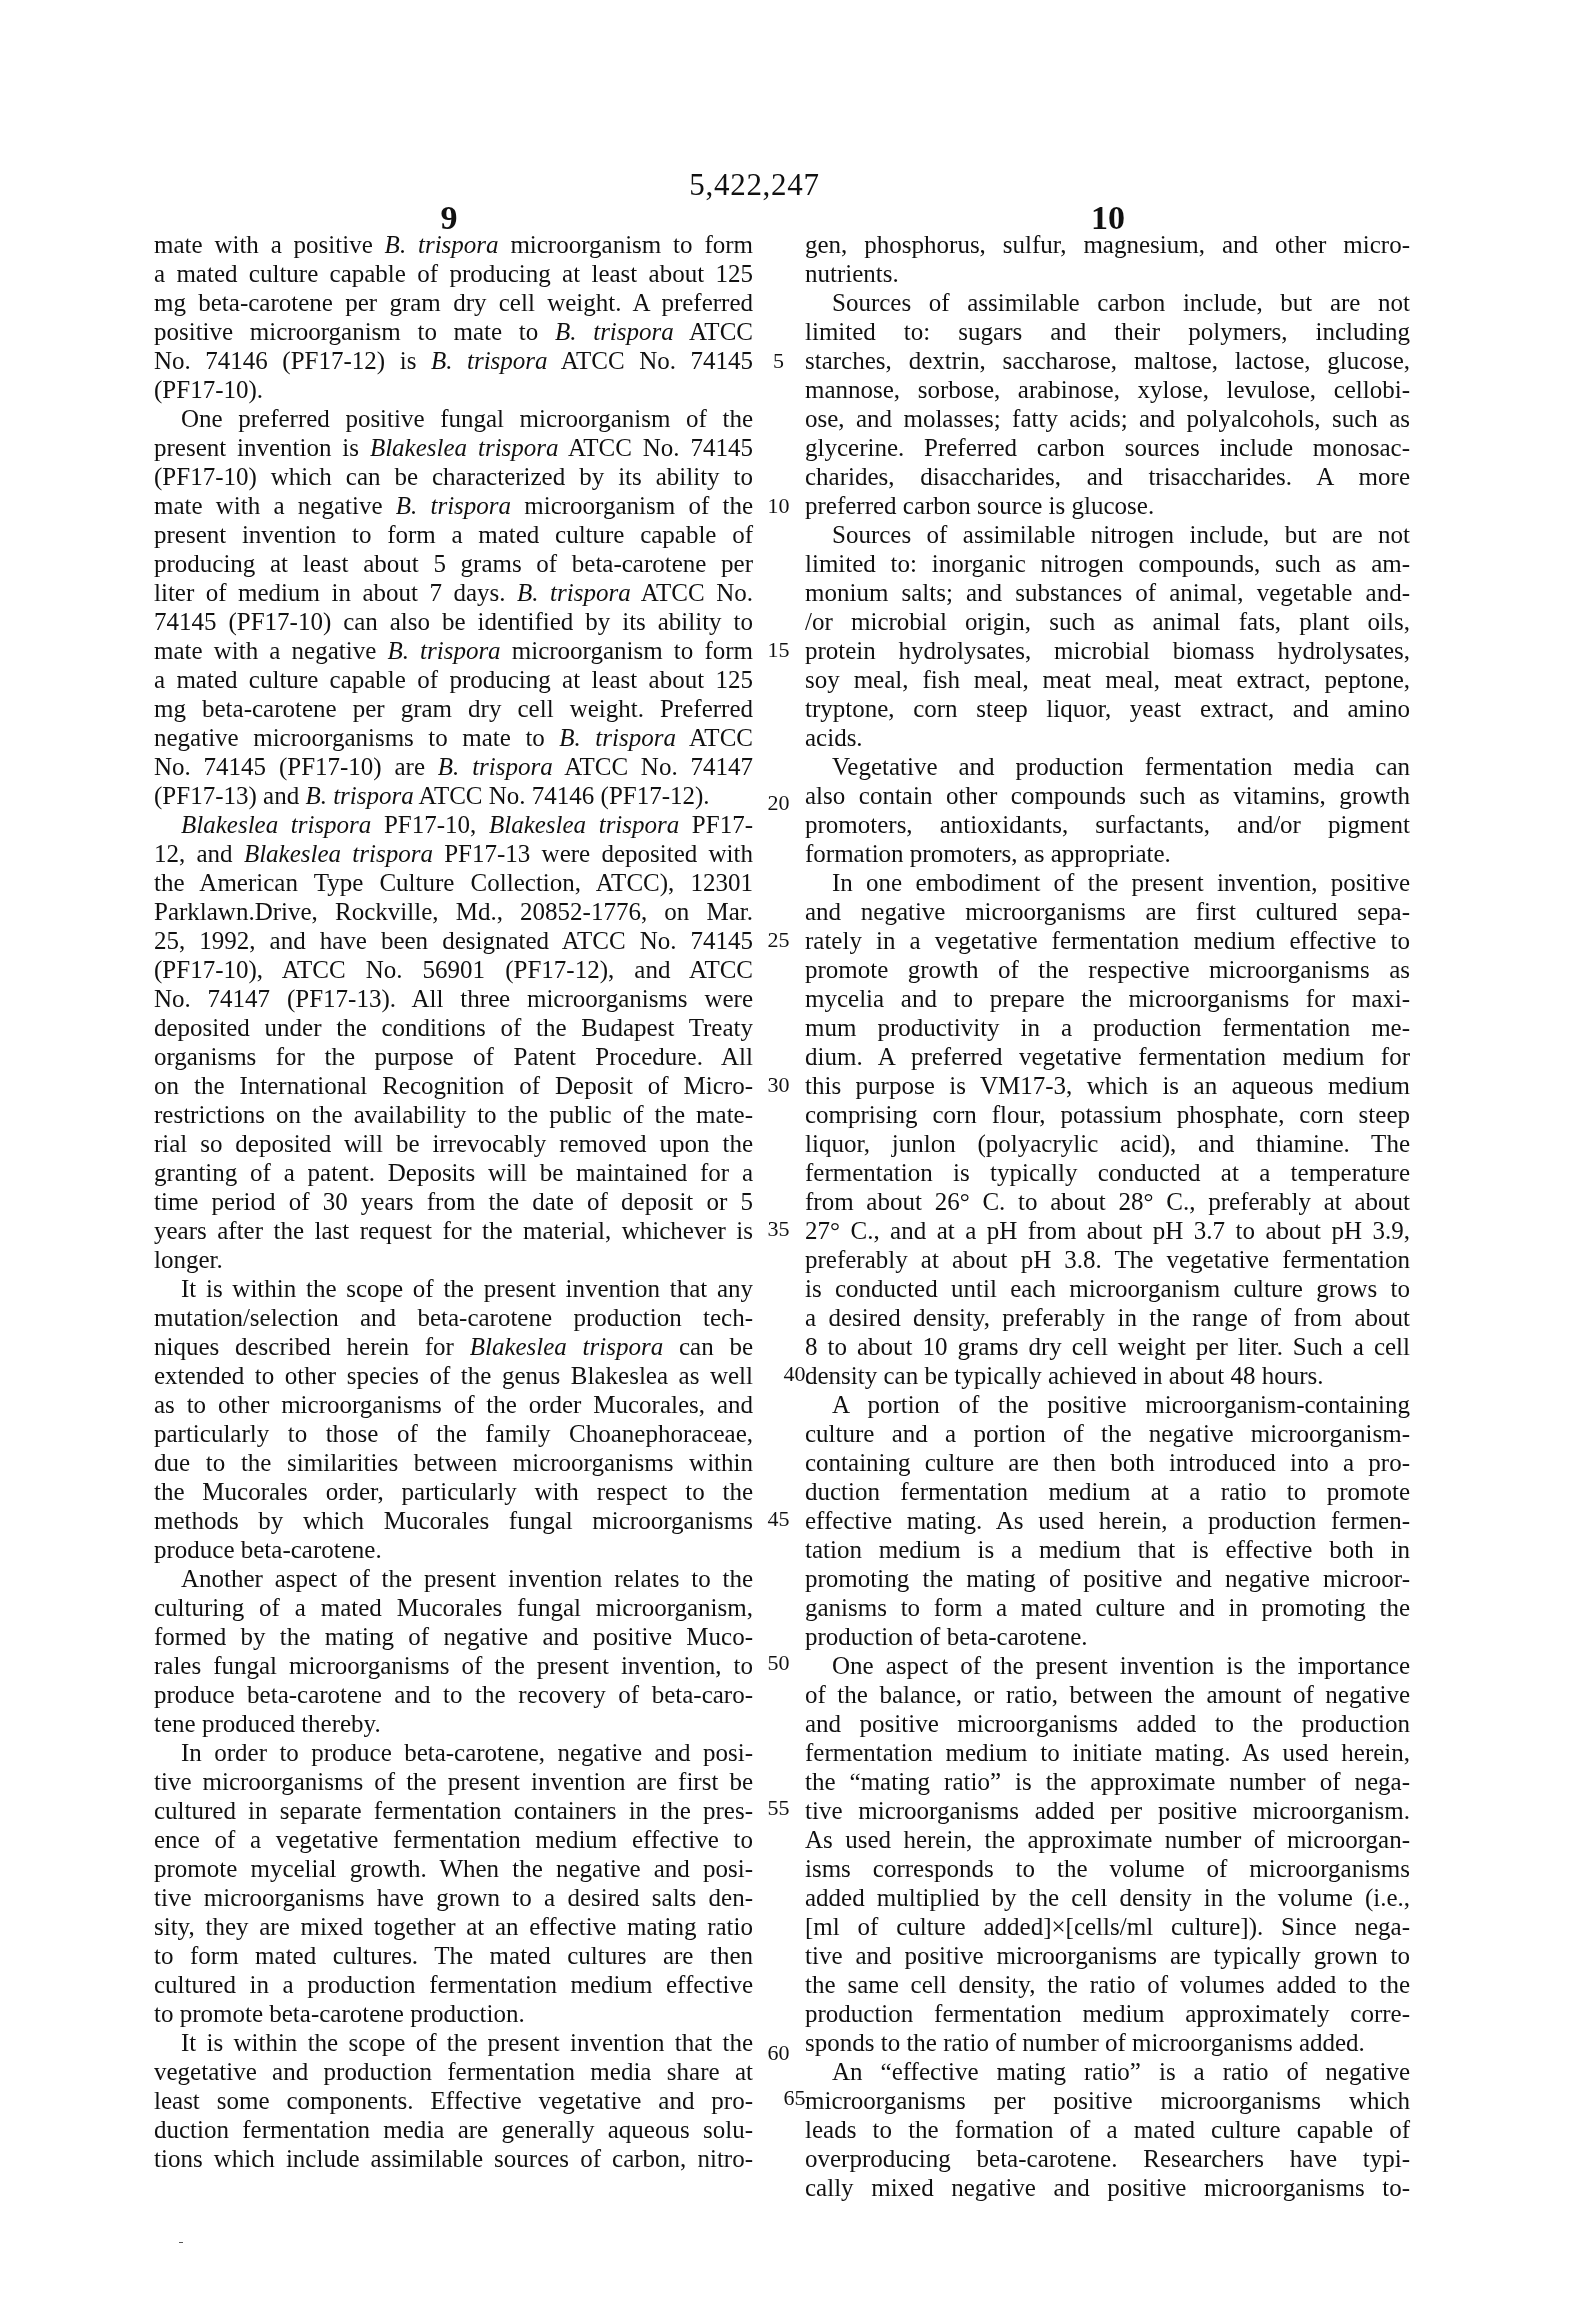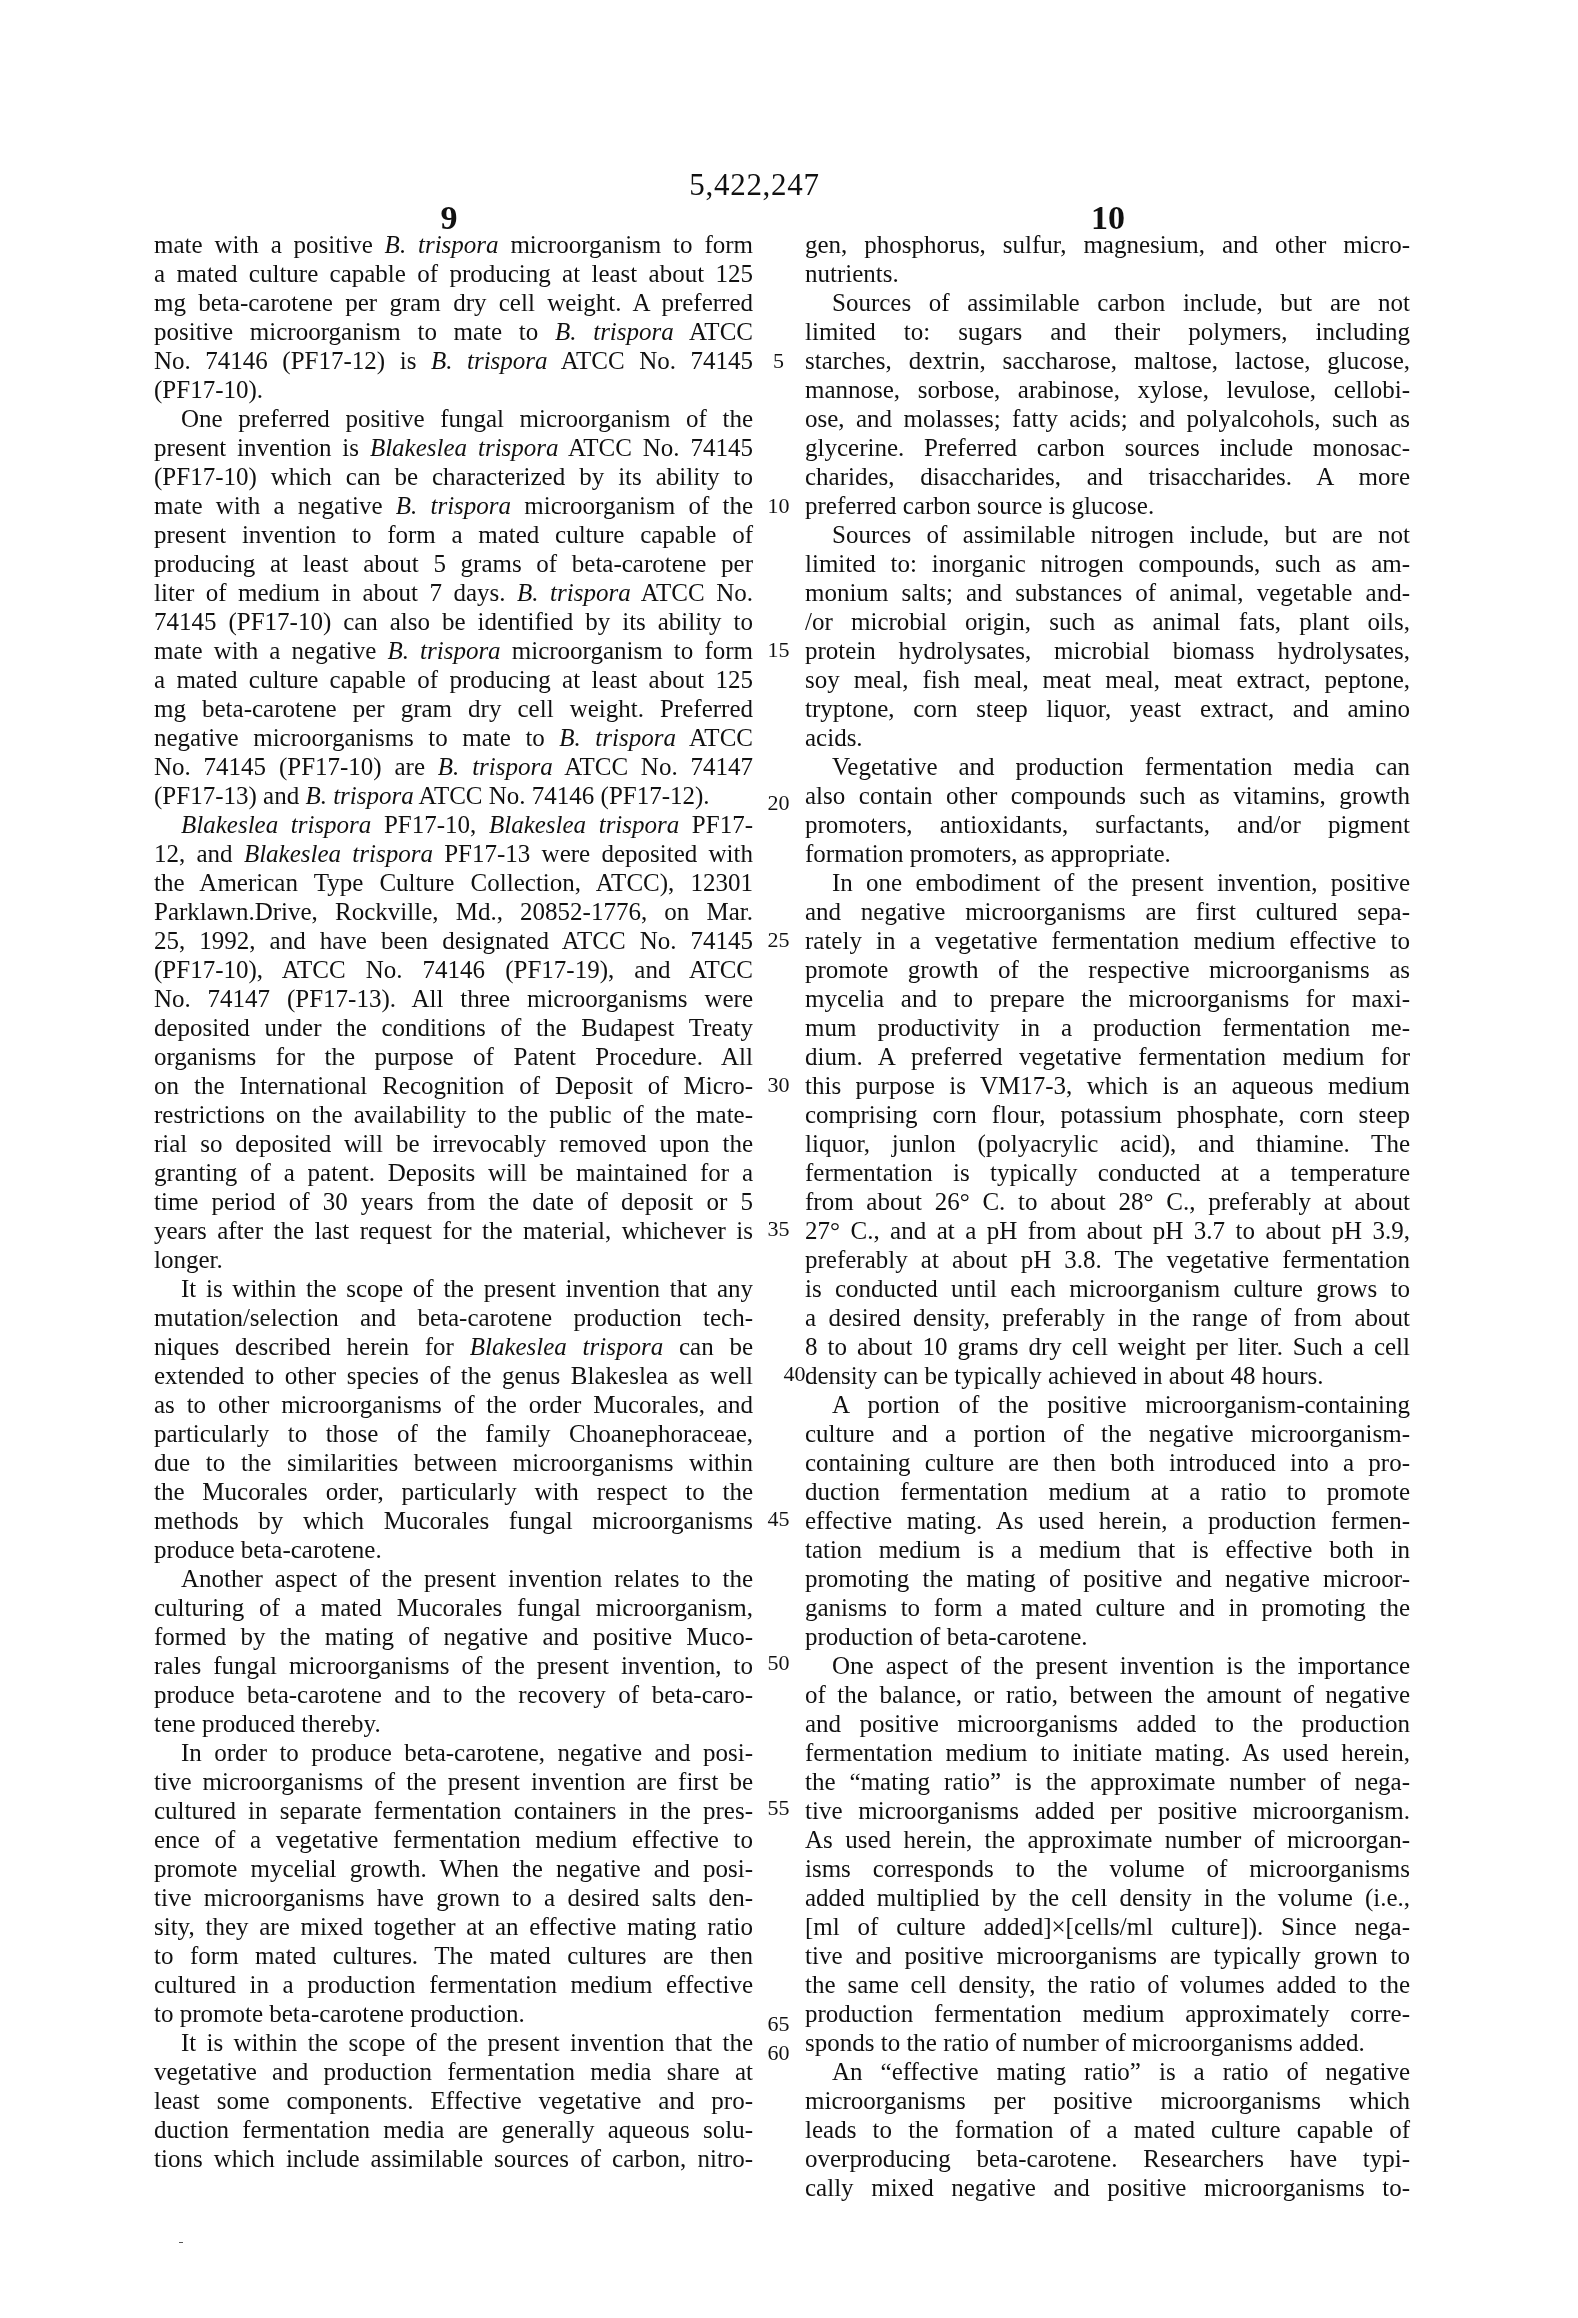--- a/index.html
+++ b/index.html
@@ -60,21 +60,21 @@
     <div class="line">a mated culture capable of producing at least about 125</div>
     <div class="line">mg beta-carotene per gram dry cell weight. Preferred</div>
     <div class="line">negative microorganisms to mate to <i>B. trispora</i> ATCC</div>
     <div class="line">No. 74145 (PF17-10) are <i>B. trispora</i> ATCC No. 74147</div>
     <div class="line last">(PF17-13) and <i>B. trispora</i> ATCC No. 74146 (PF17-12).</div>
     <div class="line indent"><i>Blakeslea trispora</i> PF17-10, <i>Blakeslea trispora</i> PF17-</div>
     <div class="line">12, and <i>Blakeslea trispora</i> PF17-13 were deposited with</div>
     <div class="line">the American Type Culture Collection, ATCC), 12301</div>
     <div class="line">Parklawn.Drive, Rockville, Md., 20852-1776, on Mar.</div>
     <div class="line">25, 1992, and have been designated ATCC No. 74145</div>
-    <div class="line">(PF17-10), ATCC No. 74146 (PF17-19), and ATCC</div>
+    <div class="line">(PF17-10), ATCC No. 56901 (PF17-12), and ATCC</div>
     <div class="line">No. 74147 (PF17-13). All three microorganisms were</div>
     <div class="line">deposited under the conditions of the Budapest Treaty</div>
     <div class="line">organisms for the purpose of Patent Procedure. All</div>
     <div class="line">on the International Recognition of Deposit of Micro-</div>
     <div class="line">restrictions on the availability to the public of the mate-</div>
     <div class="line">rial so deposited will be irrevocably removed upon the</div>
     <div class="line">granting of a patent. Deposits will be maintained for a</div>
     <div class="line">time period of 30 years from the date of deposit or 5</div>
     <div class="line">years after the last request for the material, whichever is</div>
     <div class="line last">longer.</div>
@@ -116,21 +116,21 @@
     <div class="ln" style="top: 405px;">15</div>
     <div class="ln" style="top: 550px; margin-top: 8px;">20</div>
     <div class="ln" style="top: 695px;">25</div>
     <div class="ln" style="top: 840px;">30</div>
     <div class="ln" style="top: 984px;">35</div>
     <div class="ln" style="top: 1129px; margin-left: 16px;">40</div>
     <div class="ln" style="top: 1274px;">45</div>
     <div class="ln" style="top: 1418px;">50</div>
     <div class="ln" style="top: 1563px;">55</div>
     <div class="ln" style="top: 1808px;">60</div>
-    <div class="ln" style="top: 1779px;">65</div>
+    <div class="ln" style="top: 1853px; margin-left: 16px;">65</div>
   </div>
 <div id="col-right" class="column">
     <div class="line">gen, phosphorus, sulfur, magnesium, and other micro-</div>
     <div class="line last">nutrients.</div>
     <div class="line indent">Sources of assimilable carbon include, but are not</div>
     <div class="line">limited to: sugars and their polymers, including</div>
     <div class="line">starches, dextrin, saccharose, maltose, lactose, glucose,</div>
     <div class="line">mannose, sorbose, arabinose, xylose, levulose, cellobi-</div>
     <div class="line">ose, and molasses; fatty acids; and polyalcohols, such as</div>
     <div class="line">glycerine. Preferred carbon sources include monosac-</div>

